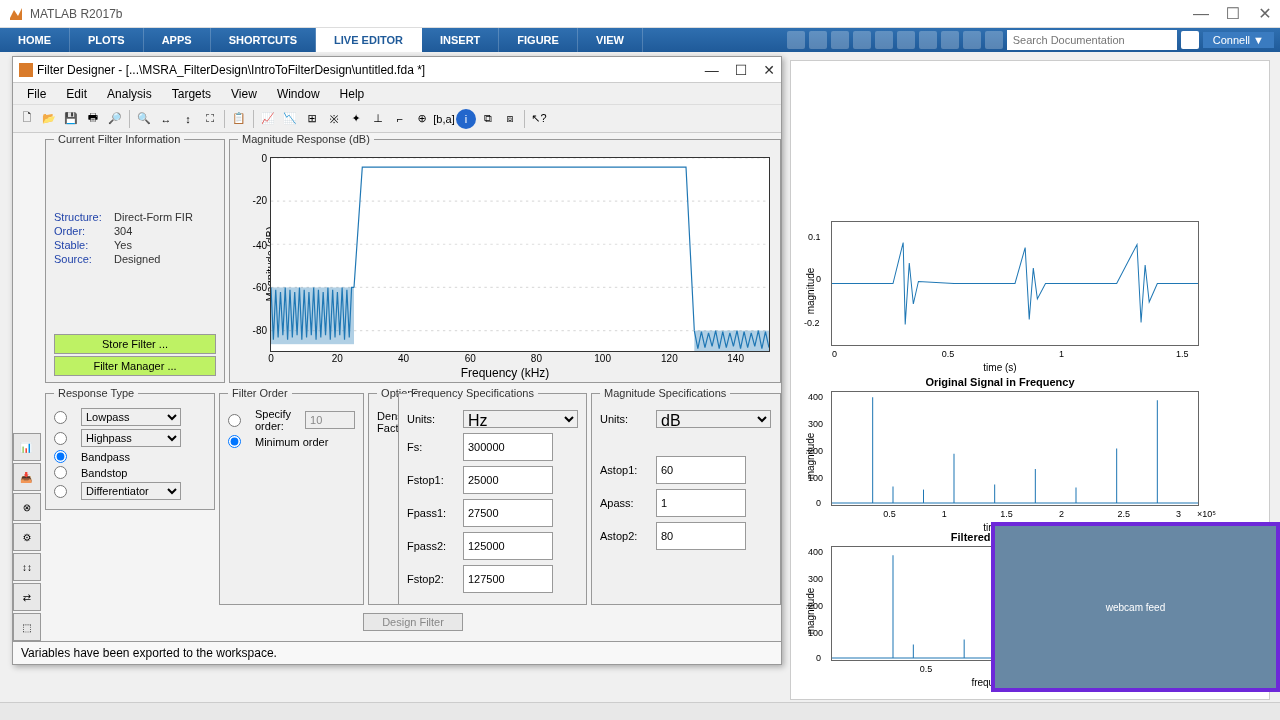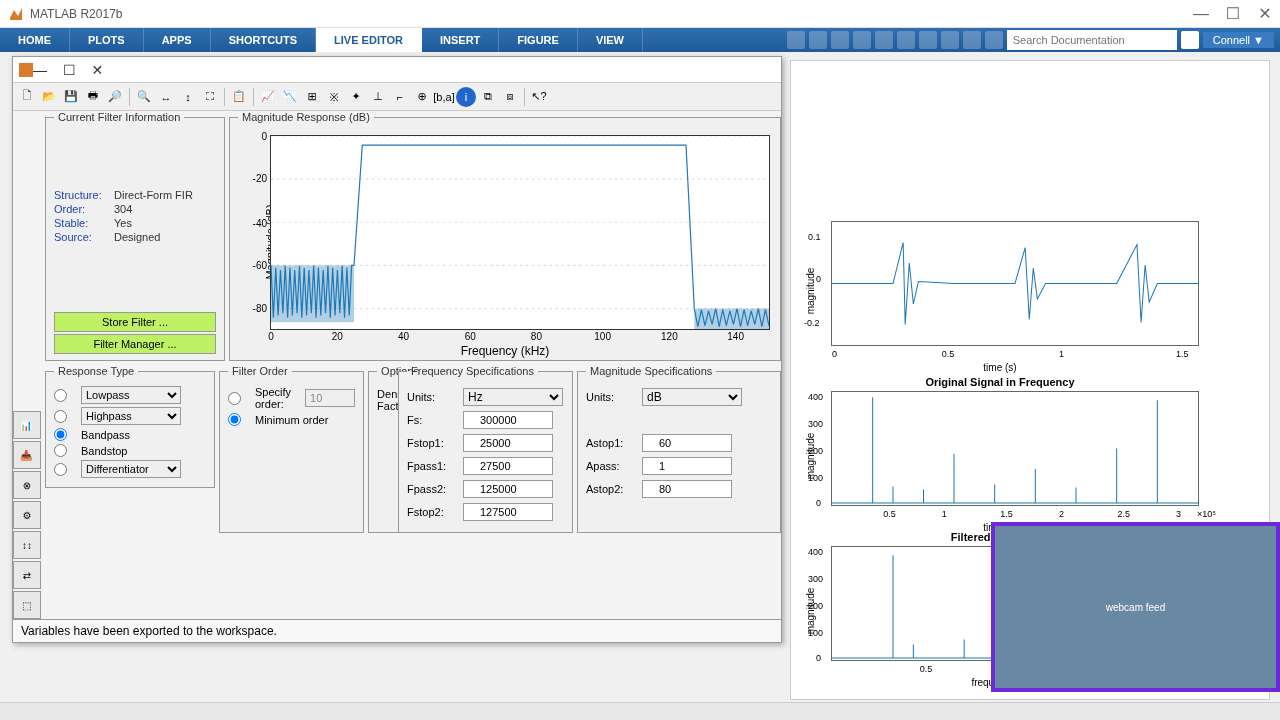--- a/index.html
+++ b/index.html
@@ -63,22 +63,22 @@
 .mag-spec { flex: 1; }
 
 .radio-row { display: flex; align-items: center; gap: 14px; margin: 3px 0; font-size: 11px; }
 .radio-row input[type=radio] { cursor: pointer; }
 .small-select { width: 100px; height: 18px; font-size: 11px; border: 1px solid #999; }
 .small-input { width: 50px; height: 18px; font-size: 11px; border: 1px solid #999; padding: 0 4px; background: #fff; }
 .small-input.disabled { background: #eee; color: #888; }
 
 .spec-row { display: flex; align-items: center; gap: 8px; margin: 5px 0; font-size: 11px; }
 .spec-label { width: 48px; }
-.spec-input { width: 90px; height: 18px; border: 1px solid #999; font-size: 11px; padding: 0 16px; background: #fff; }
-.spec-select { width: 100px; height: 18px; border: 1px solid #999; font-size: 12px; }
+.spec-input { width: 90px; height: 28px; border: 1px solid #999; font-size: 11px; padding: 0 4px; background: #fff; }
+.spec-select { width: 115px; height: 18px; border: 1px solid #999; font-size: 16px; }
 
 .design-btn-row { display: flex; justify-content: center; padding: 4px 0; }
 .design-btn { padding: 2px 18px; font-size: 11px; background: #e8e8e8; border: 1px solid #999; color: #888; }
 
 .fd-status { border-top: 1px solid #999; padding: 4px 8px; font-size: 12px; background: #f8f8f8; }
 
 
 .bg-editor { position: absolute; right: 10px; top: 60px; width: 480px; bottom: 20px; background: #fff; border: 1px solid #ccc; }
 .bg-plot { position: absolute; background: #fff; }
 .bg-plot-frame { position: absolute; left: 40px; top: 10px; right: 10px; bottom: 25px; border: 1px solid #666; }
@@ -203,25 +203,35 @@
     <div class="bg-ylabel">magnitude</div>
     <div class="bg-xlabel">frequency (H</div>
   </div>
 </div>
 
 <div class="fd-window">
   <div class="fd-titlebar">
     <svg width="14" height="14">
         <rect width="14" height="14" fill="#d97b2a"></rect>
       </svg>
+    <span class="fd-title">Filter Designer -  [...\MSRA_FilterDesign\IntroToFilterDesign\untitled.fda *]</span>
     <div class="fd-controls">
       <span class="fd-ctrl">—</span>
       <span class="fd-ctrl">☐</span>
       <span class="fd-ctrl">✕</span>
     </div>
+  </div>
+  <div class="fd-menubar">
+    <span class="fd-menu">File</span>
+    <span class="fd-menu">Edit</span>
+    <span class="fd-menu">Analysis</span>
+    <span class="fd-menu">Targets</span>
+    <span class="fd-menu">View</span>
+    <span class="fd-menu">Window</span>
+    <span class="fd-menu">Help</span>
   </div>
   <div class="fd-toolbar">
     <div class="fd-tbtn">🗋</div>
     <div class="fd-tbtn">📂</div>
     <div class="fd-tbtn">💾</div>
     <div class="fd-tbtn">🖶</div>
     <div class="fd-tbtn">🔎</div>
     <div class="fd-sep"></div>
     <div class="fd-tbtn">🔍</div>
     <div class="fd-tbtn">↔</div>
@@ -416,20 +426,23 @@
               <span class="spec-label">Apass:</span>
               <input class="spec-input" value="1" style="">
             </div>
           <div class="spec-row">
               <span class="spec-label">Astop2:</span>
               <input class="spec-input" value="80" style="">
             </div>
         </fieldset>
       </div>
 
+      <div class="design-btn-row">
+        <button class="design-btn">Design Filter</button>
+      </div>
     </div>
   </div>
   <div class="fd-status">Variables have been exported to the workspace.</div>
 </div>
 
 <div class="webcam">webcam feed</div>
 
 <div class="statusbar"></div>
 
 </body></html>

